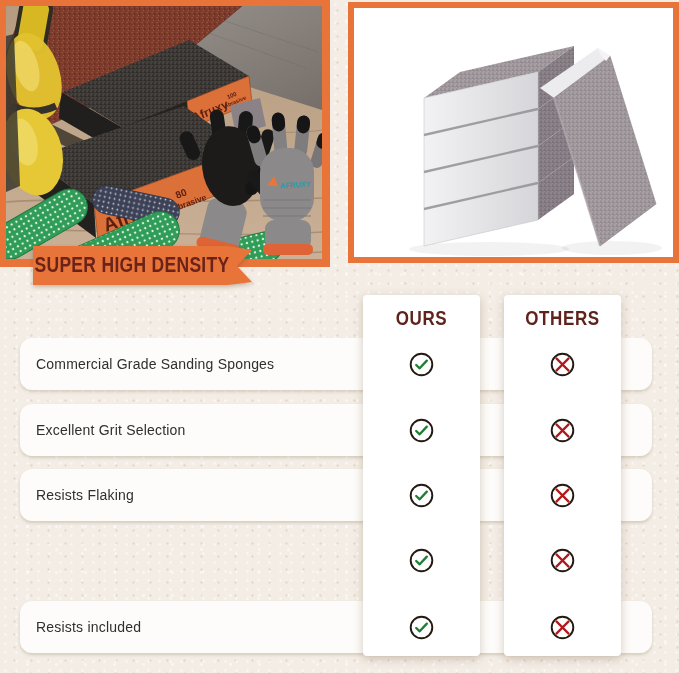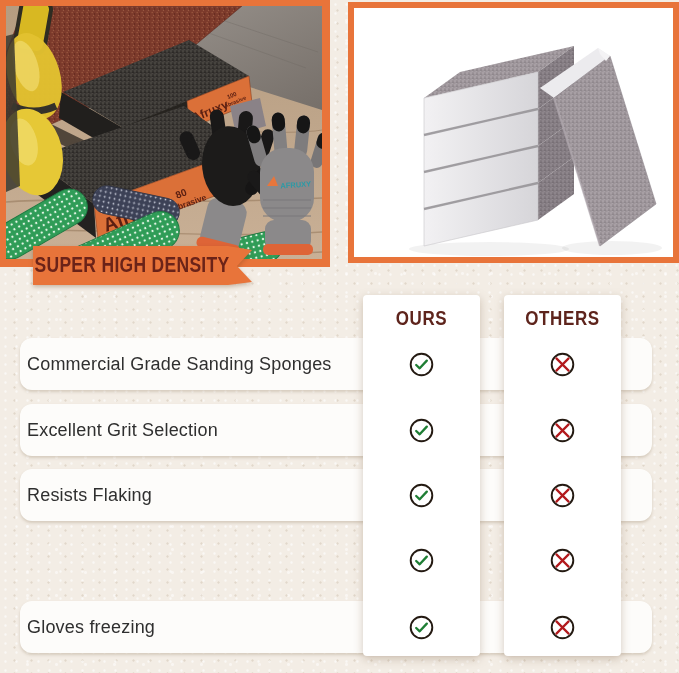--- a/index.html
+++ b/index.html
@@ -25,22 +25,22 @@
     font-weight:bold;color:#6B2318;letter-spacing:0.3px;
     transform:scaleY(1.22);transform-origin:center;
   }
   .ribbon-left{left:4px;top:243px;width:226px;height:45px;}
   .ribbon-left .ribbon-text{left:0;width:202px;height:45px;font-size:17.5px;}
   .ribbon-right{left:432px;top:245px;width:170px;height:44px;}
   .ribbon-right .ribbon-text{left:0;width:147px;height:44px;font-size:17px;}
   .feature-row{
     position:absolute;left:20px;width:632px;height:52px;background:#FDFCFA;
     border-radius:12px;box-shadow:0 2px 3px rgba(160,140,115,0.35);
-    display:flex;align-items:center;padding-left:7px;box-sizing:border-box;
-    font-size:18px;color:#2F2F2F;letter-spacing:0.2px;
+    display:flex;align-items:center;padding-left:16px;box-sizing:border-box;
+    font-size:14px;color:#2F2F2F;letter-spacing:0.2px;
   }
   .column-card{
     position:absolute;top:295px;width:117px;height:361px;background:#ffffff;
     border-radius:4px;box-shadow:0 3px 10px rgba(150,125,100,0.40);
   }
   .card-ours{left:363px;}
   .card-others{left:504px;}
   .col-header{
     margin-top:14px;text-align:center;font-weight:bold;font-size:17px;
     letter-spacing:0.6px;color:#5E241C;transform:scaleY(1.18);
@@ -251,21 +251,21 @@
   <div class="feature-row" style="top:338px">
     <span>Commercial Grade Sanding Sponges</span>
   </div>
   <div class="feature-row" style="top:404px">
     <span>Excellent Grit Selection</span>
   </div>
   <div class="feature-row" style="top:469px">
     <span>Resists Flaking</span>
   </div>
   <div class="feature-row" style="top:601px">
-    <span>Gloves freezing</span>
+    <span>Resists included</span>
   </div>
 
   <div class="column-card card-ours">
     <div class="col-header">OURS</div>
     <div class="icon-slot" style="top:56px">
       <svg viewBox="0 0 27 27" width="27" height="27">
           <circle cx="13.5" cy="13.5" r="10.8" fill="none" stroke="#241A12" stroke-width="1.9"></circle>
           <path d="M8.2,14 L11.7,17.3 L18.8,9.6" fill="none" stroke="#1E7E34" stroke-width="2.3" stroke-linecap="round" stroke-linejoin="round"></path>
         </svg>
     </div>

